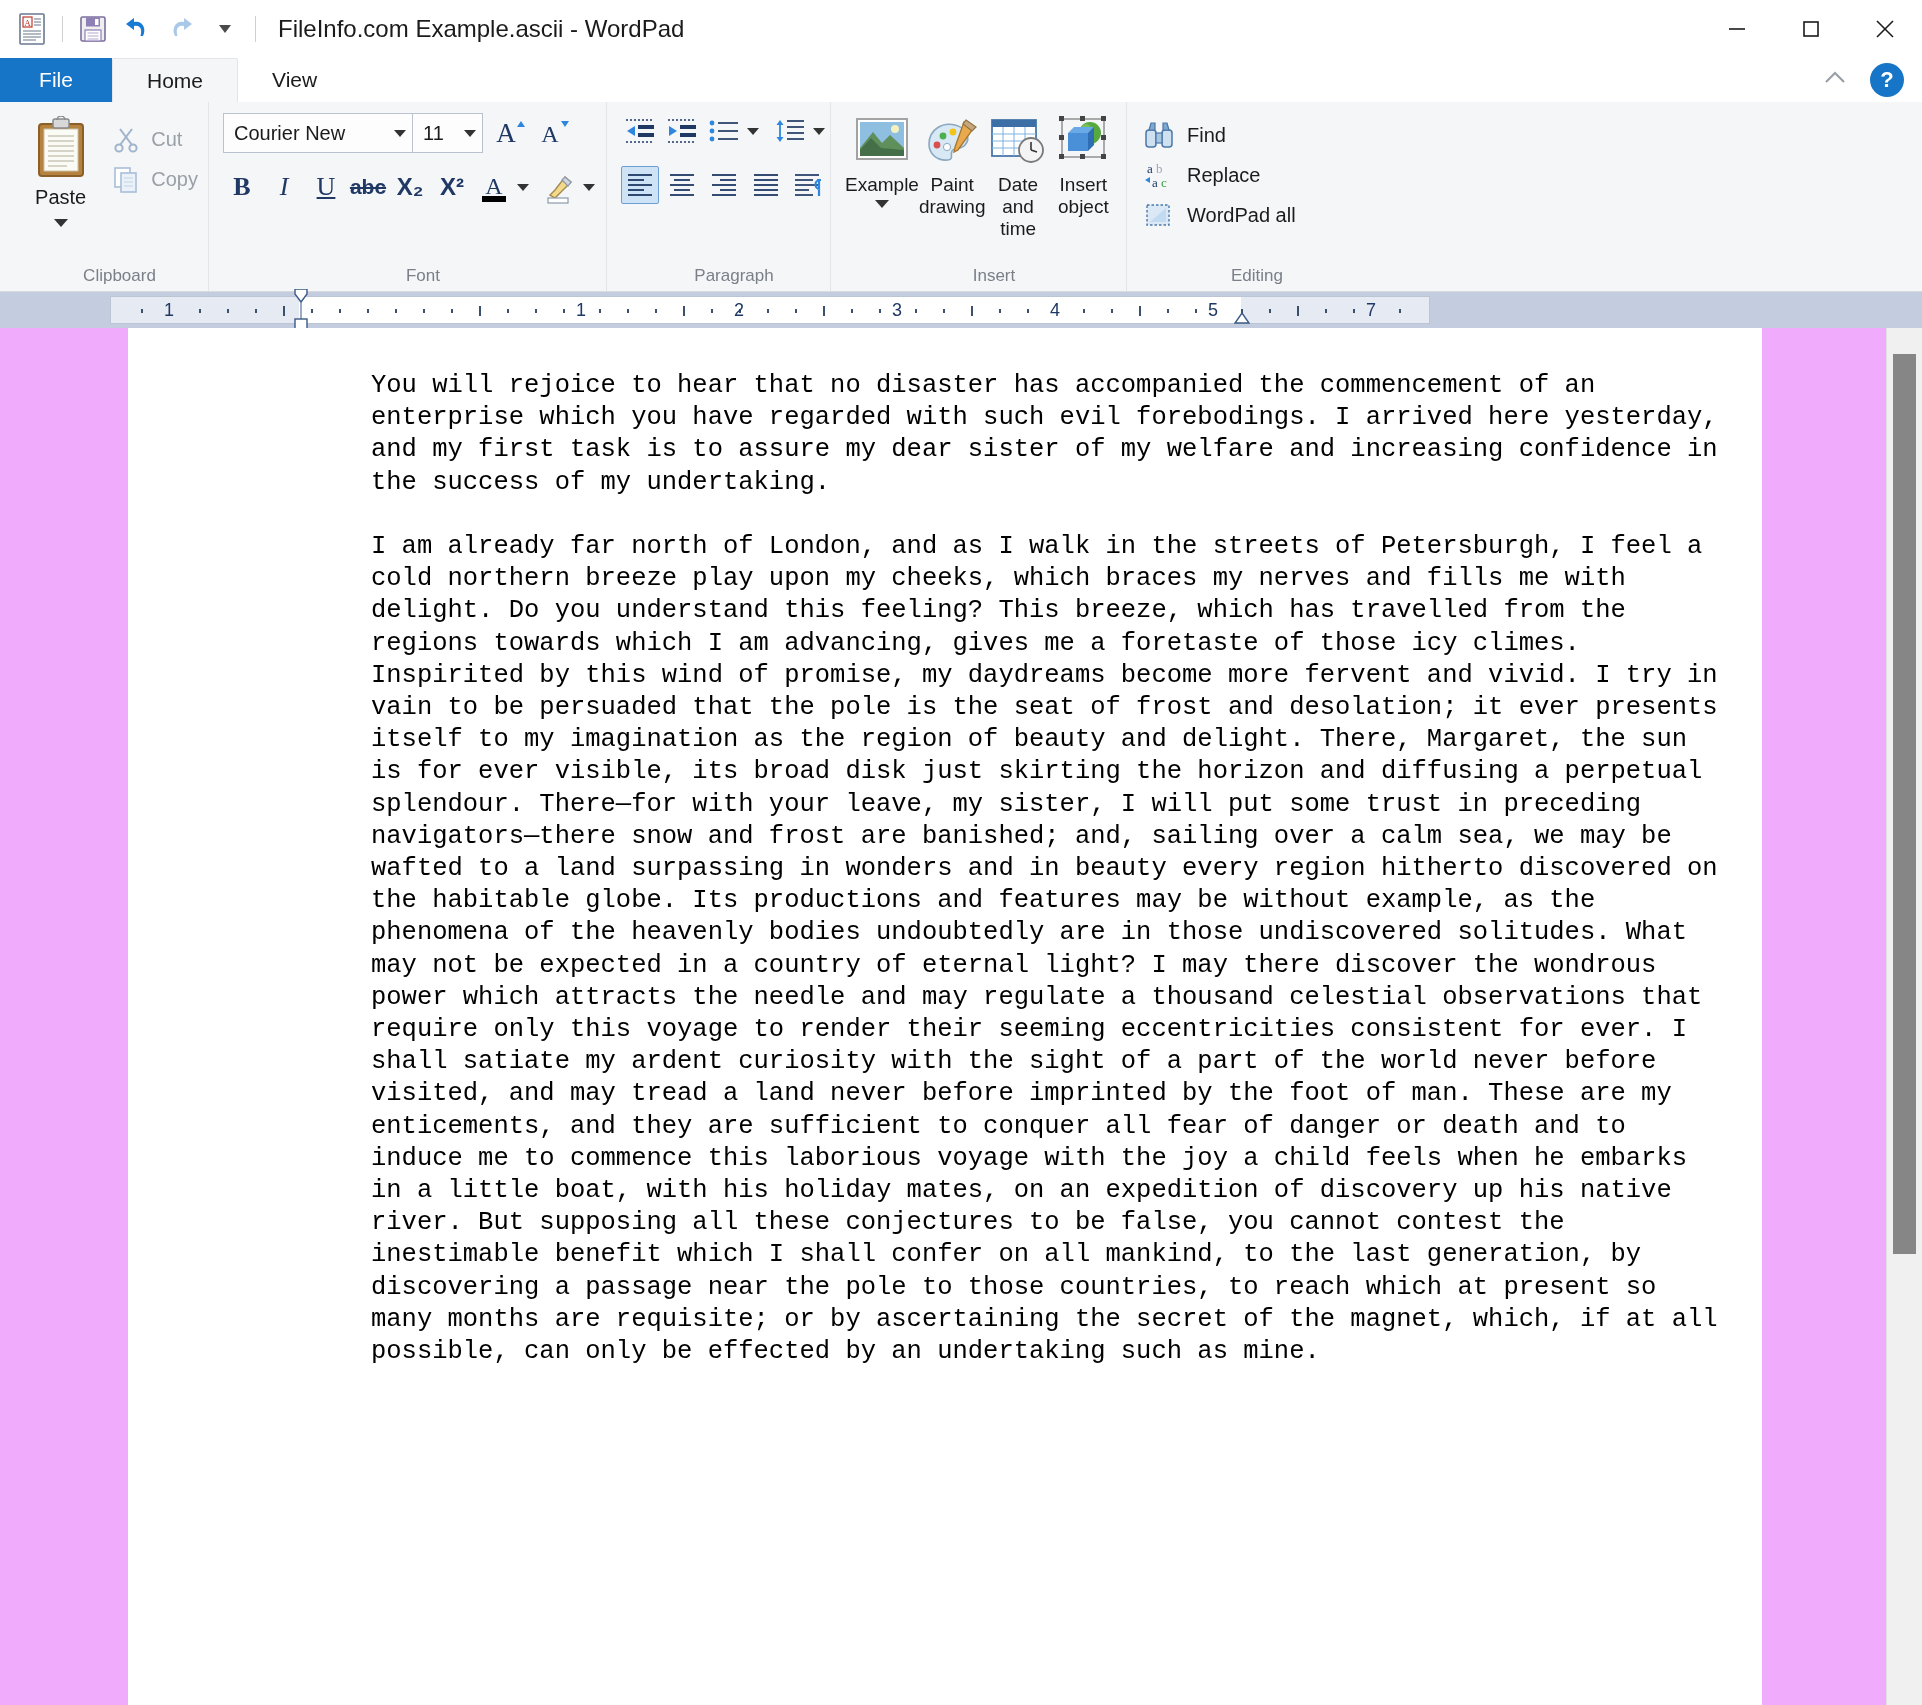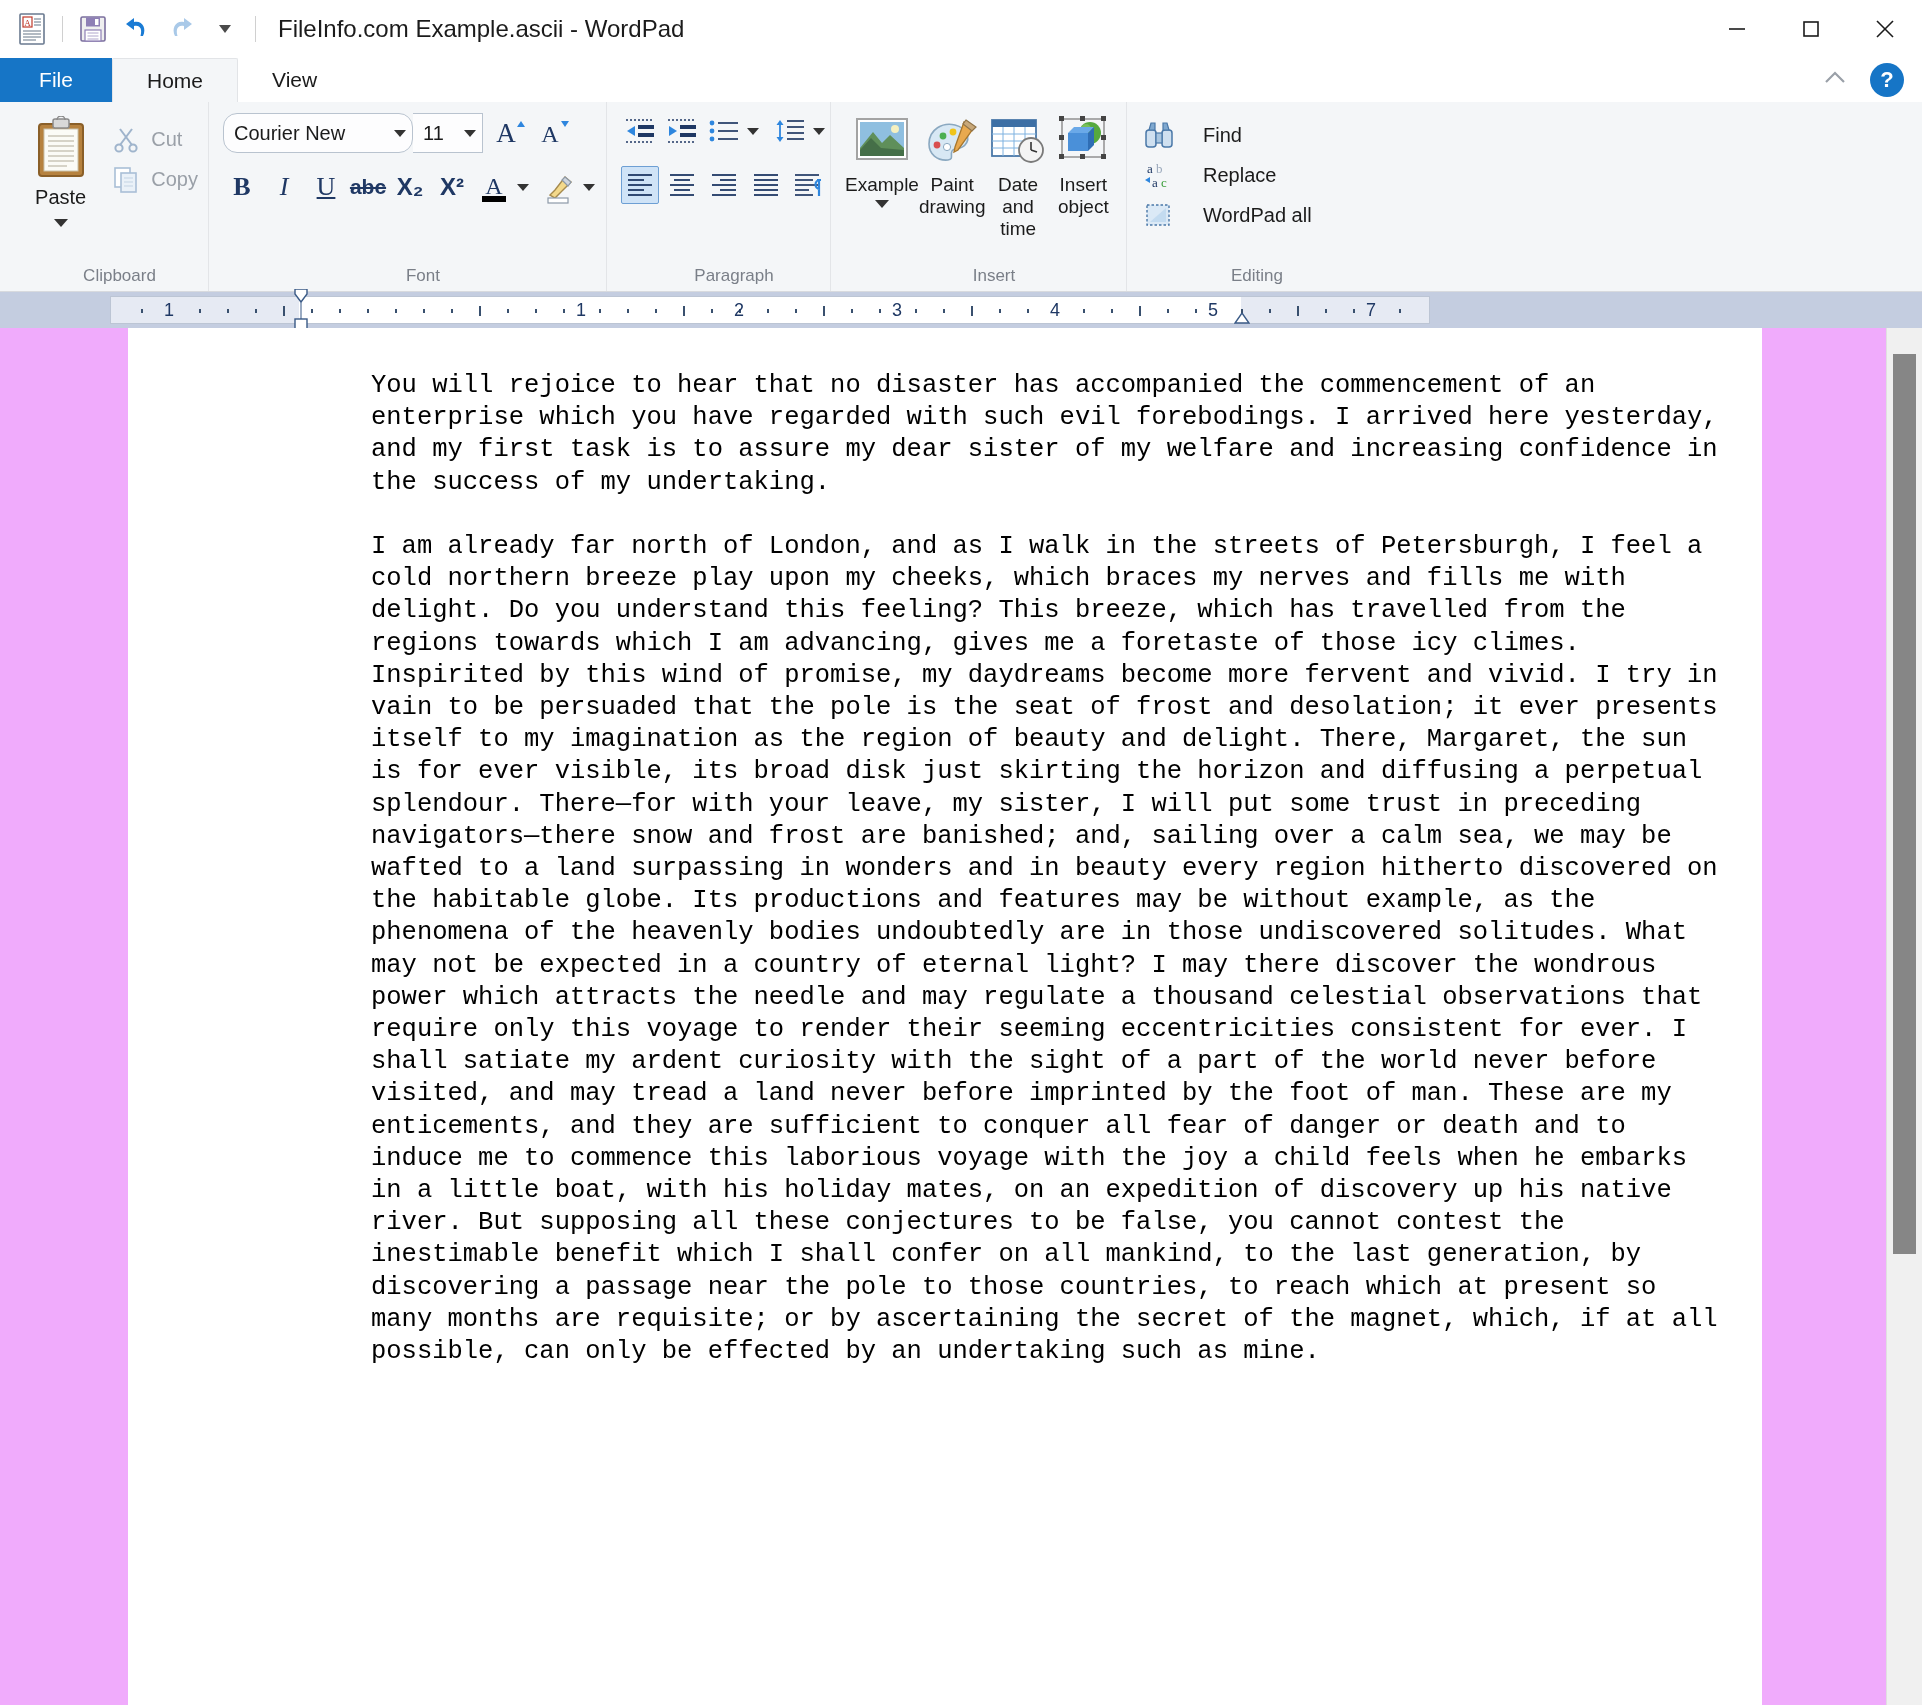--- a/index.html
+++ b/index.html
@@ -155,21 +155,21 @@
   .g-font { width: 398px; }
   .font-row1 { display: flex; align-items: center; gap: 0; }
   .combo {
     height: 40px;
     border: 1px solid #b9c3cf;
     background: #fdfdfe;
     display: flex; align-items: center;
     padding: 0 6px 0 10px;
     font-size: 20px; color: #1b1b1b;
   }
-  .combo.fontname { width: 190px; justify-content: space-between; border-radius: 14px; }
+  .combo.fontname { width: 190px; justify-content: space-between; }
   .combo.fontsize { width: 70px; justify-content: space-between; border-left: none; }
   .caret-sm {
     width: 0; height: 0;
     border-left: 6px solid transparent;
     border-right: 6px solid transparent;
     border-top: 7px solid #333;
   }
   .grow-shrink { display: flex; align-items: center; gap: 6px; margin-left: 10px; }
   .font-row2 { display: flex; align-items: center; gap: 4px; margin-top: 14px; }
   .fbtn {
@@ -197,21 +197,21 @@
   .ins-item {
     width: 92px;
     display: flex; flex-direction: column; align-items: center;
     padding-top: 4px;
   }
   .ins-label { font-size: 19px; color: #1b1b1b; text-align: center; line-height: 1.15; margin-top: 6px; }
 
   
   .g-editing { width: 230px; }
   .edit-cmds { display: flex; flex-direction: column; gap: 10px; padding-top: 8px; }
-  .edit-cmd { display: flex; align-items: center; gap: 28px; }
+  .edit-cmd { display: flex; align-items: center; gap: 12px; }
   .edit-cmd .lbl { font-size: 20px; color: #1b1b1b; }
 
   .ribbon-filler { flex: 1; }
 
   
   .rulerwrap {
     flex: 0 0 36px;
     background: #c4cde0;
     display: flex;
     align-items: center;

